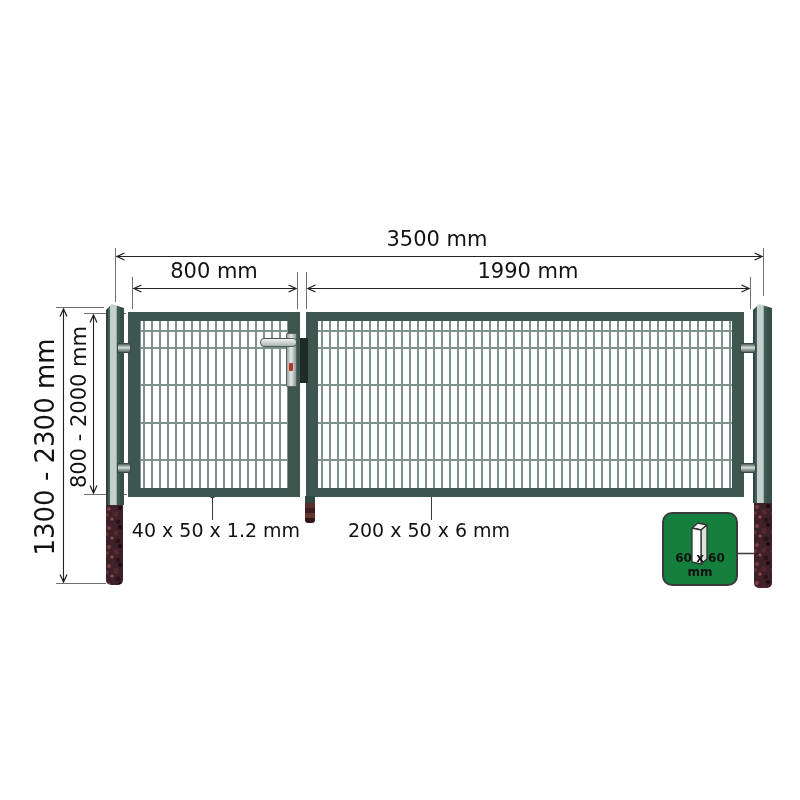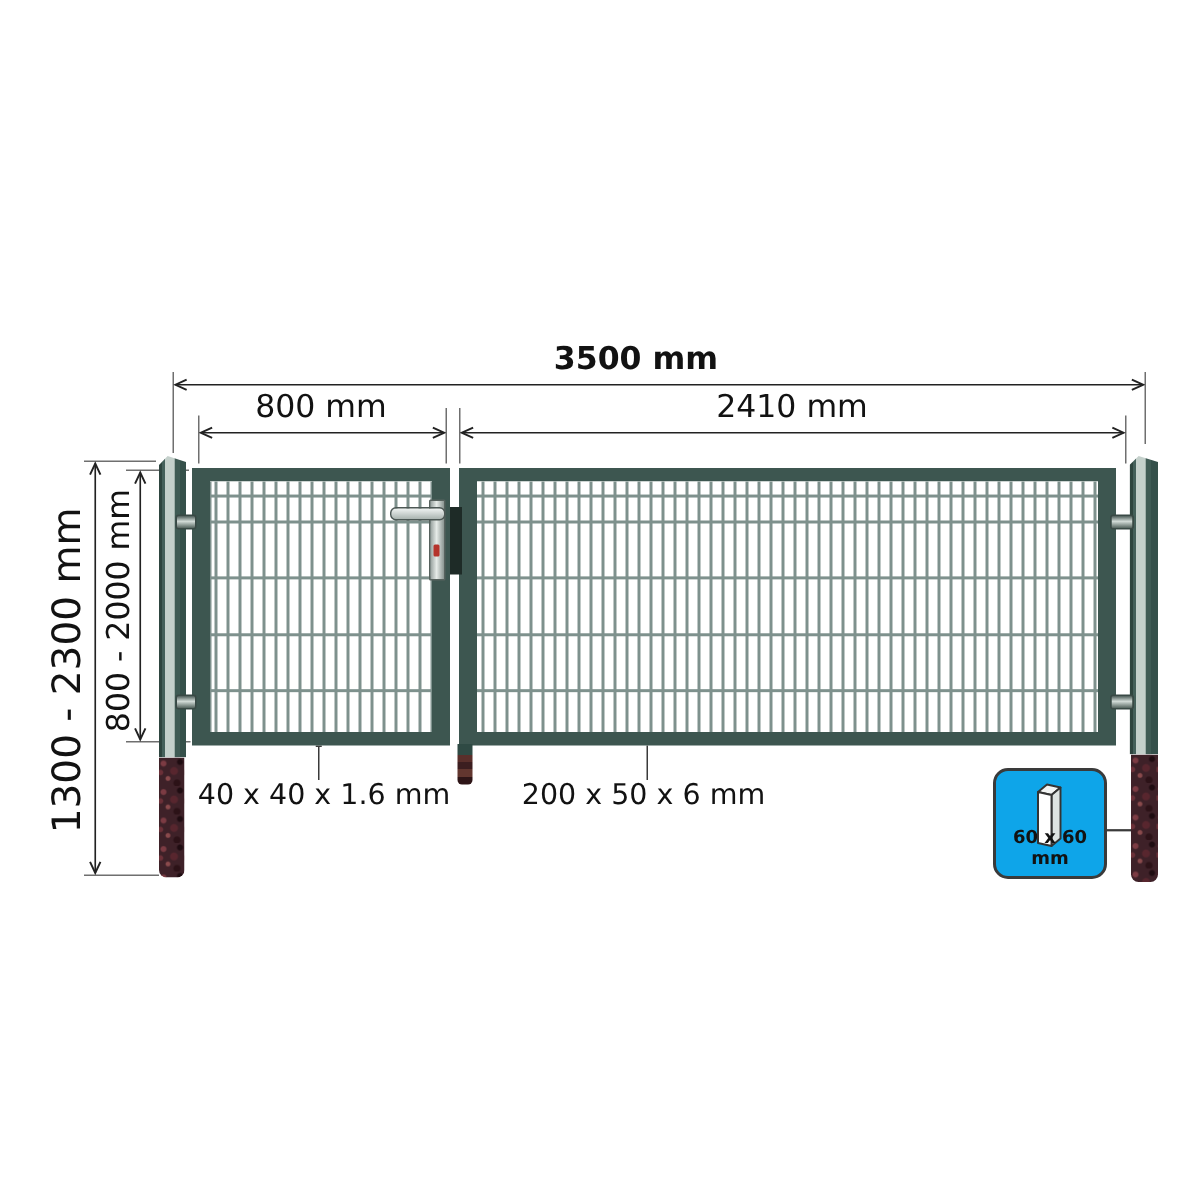--- a/index.html
+++ b/index.html
@@ -59,21 +59,21 @@
     border:1px solid #4d5855;
   }
   .lock-keyhole{position:absolute;z-index:6;background:#b5342c;border-radius:1px;}
   .drop-rod{
     position:absolute;z-index:3;border-radius:0 0 3px 3px;
     background:linear-gradient(to bottom,#2f4a44 0 7px,#5a2f2b 7px 12px,#3c1e20 12px 17px,#62362f 17px 22px,#2e1517 22px 100%);
   }
 
   
   .callout{
-    position:absolute;z-index:3;box-sizing:border-box;background:#0ea5e9;
+    position:absolute;z-index:3;box-sizing:border-box;background:#15803d;
     border:2px solid #3a3a3a;border-radius:10px;text-align:center;
   }
   .callout-label{position:absolute;left:0;right:0;bottom:5px;font-size:12px;font-weight:bold;}
 
   
   .dim-label{position:absolute;z-index:4;text-align:center;white-space:nowrap;line-height:1.15;}
   .fs21{font-size:21px;}
   .fs19{font-size:19px;}
   .vert{transform:rotate(-90deg);}
 </style>
@@ -147,21 +147,21 @@
     <svg width="26" height="52" viewBox="0 0 26 52" style="margin-top:3px;">
       <g stroke="#333" stroke-width="1.3" stroke-linejoin="round">
         <polygon points="5,11 11,6 20,8 14,13" fill="#f2f4f3"></polygon>
         <polygon points="14,13 20,8 20,42 14,47" fill="#dde3e1"></polygon>
         <polygon points="5,11 14,13 14,47 5,45" fill="#ffffff"></polygon>
       </g>
     </svg>
     <div class="callout-label">60 x 60 mm</div>
   </div>
 
-  <div class="dim-label fs21" style="left:324px;top:227px;width:200px;font-weight:bold;">3500 mm</div>
+  <div class="dim-label fs21" style="left:337px;top:227px;width:200px;">3500 mm</div>
   <div class="dim-label fs21" style="left:114px;top:259px;width:200px;">800 mm</div>
-  <div class="dim-label fs21" style="left:428px;top:259px;width:200px;">2410 mm</div>
+  <div class="dim-label fs21" style="left:428px;top:259px;width:200px;">1990 mm</div>
   <div class="dim-label vert" style="left:-104px;top:432px;width:300px;font-size:26px;">1300 - 2300 mm</div>
   <div class="dim-label vert fs21" style="left:-41px;top:395px;width:240px;">800 - 2000 mm</div>
-  <div class="dim-label fs19" style="left:116px;top:520px;width:200px;">40 x 40 x 1.6 mm</div>
+  <div class="dim-label fs19" style="left:116px;top:520px;width:200px;">40 x 50 x 1.2 mm</div>
   <div class="dim-label fs19" style="left:329px;top:520px;width:200px;text-align:center;">200 x 50 x 6 mm</div>
 
 </div>
 
 </body></html>

